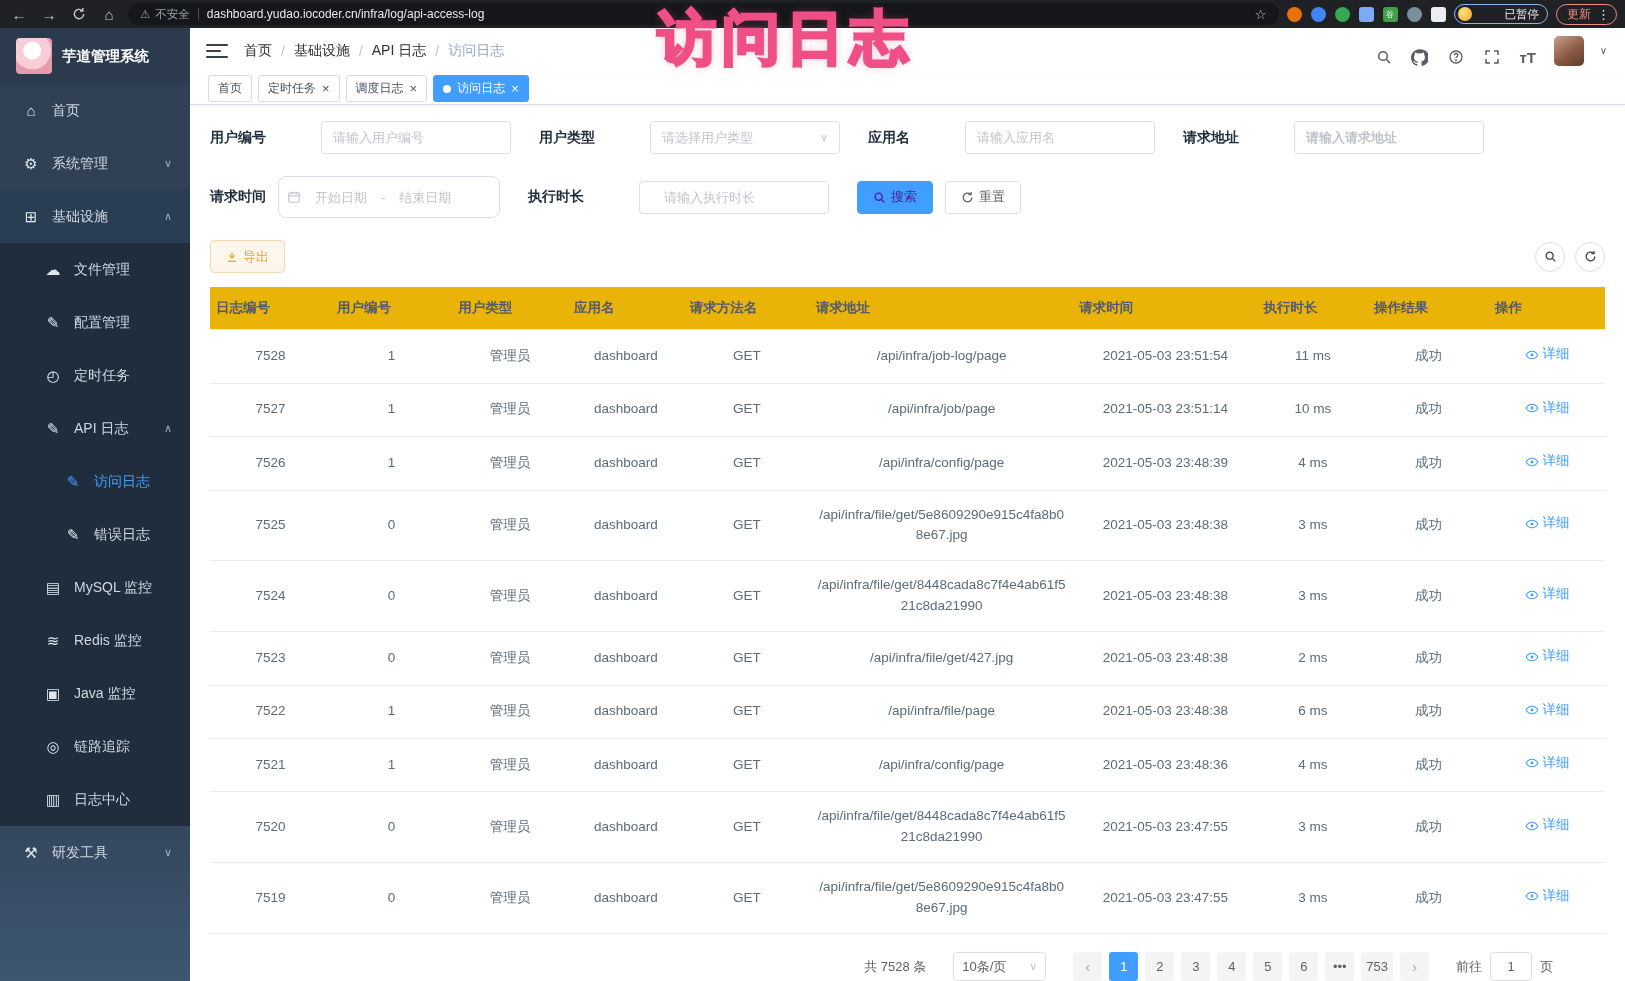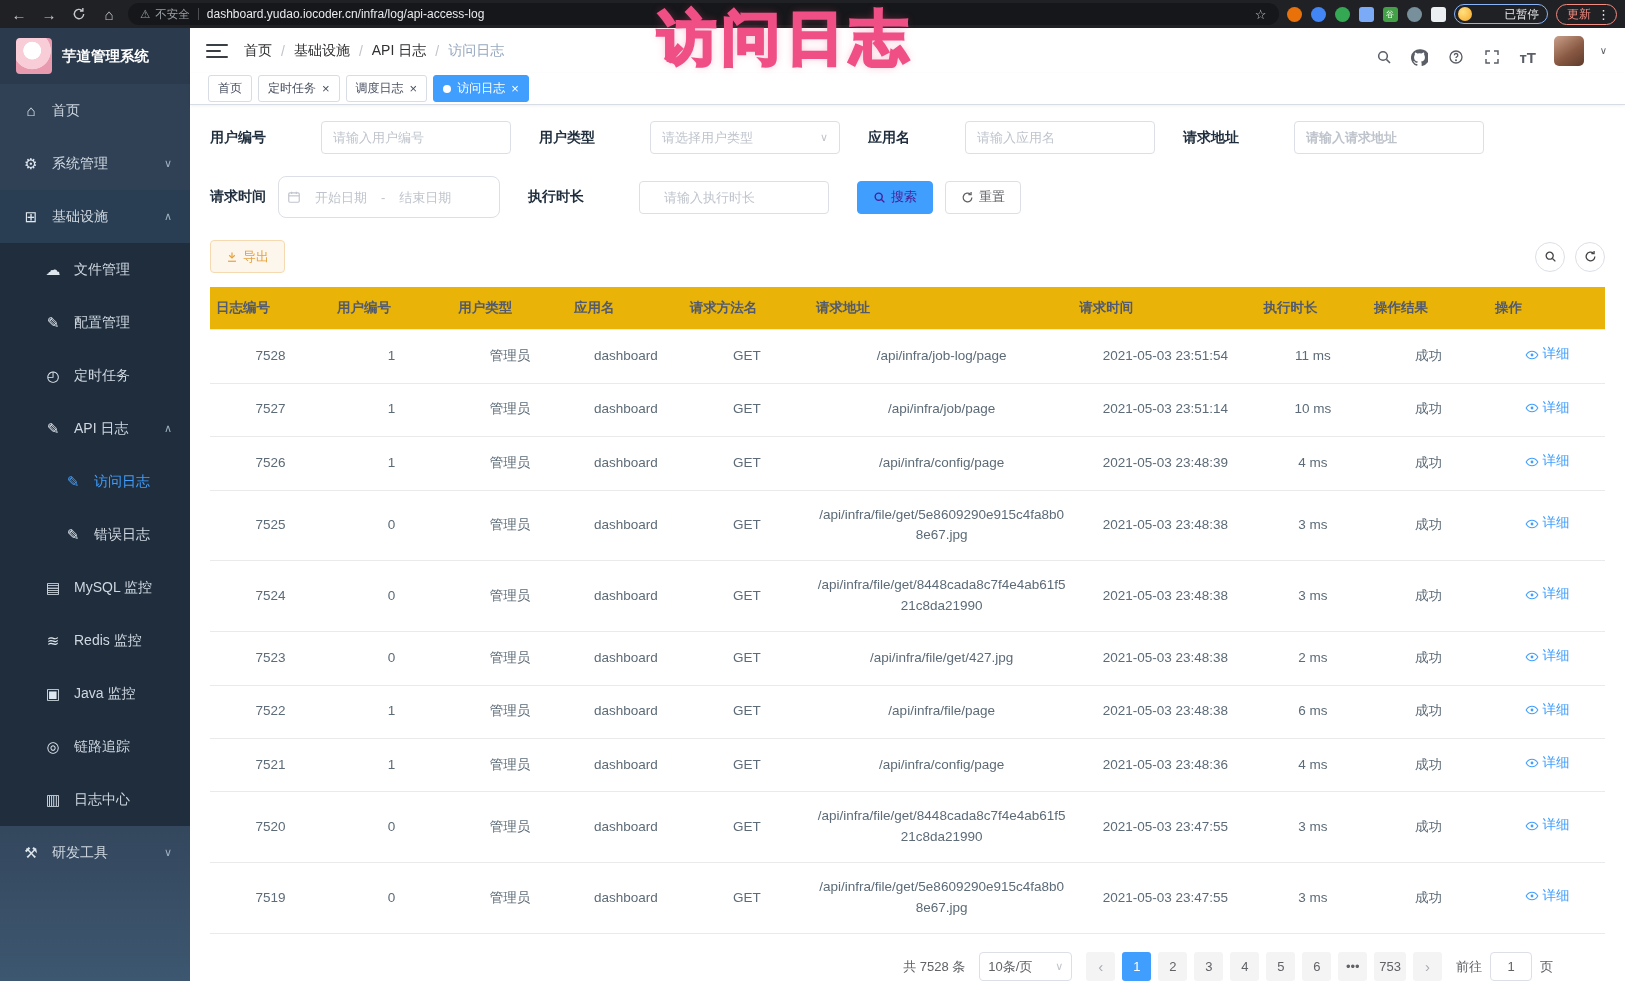--- a/index.html
+++ b/index.html
@@ -78,21 +78,21 @@
   .toolbar{display:flex;align-items:center;margin-bottom:14px;}
   .tool-right{margin-left:auto;display:flex;gap:10px;}
   .circ{width:30px;height:30px;border-radius:50%;border:1px solid #dcdfe6;background:#fff;display:flex;align-items:center;justify-content:center;color:#444;cursor:pointer;}
   
   table{width:100%;border-collapse:collapse;table-layout:fixed;}
   thead th{background:#eab308;color:#515a6e;font-size:13.5px;font-weight:bold;padding:12px 6px;border-bottom:1px solid #e8eaec;text-align:left;white-space:nowrap;}
   tbody td{color:#5c6b77;font-size:13.5px;padding:14px 6px;border-bottom:1px solid #e8eaec;text-align:center;word-break:break-all;line-height:1.55;}
   tbody td.nowrap{white-space:nowrap;}
   .detail-link{color:#409eff;display:inline-flex;align-items:center;gap:4px;cursor:pointer;white-space:nowrap;}
   
-  .pager{display:flex;align-items:center;justify-content:flex-end;gap:14px;padding:18px 52px 0 0;font-size:13px;color:#606266;}
+  .pager{display:flex;align-items:center;justify-content:flex-end;gap:27px;padding:18px 52px 0 0;font-size:13px;color:#606266;}
   .pager .total{white-space:nowrap;}
   .psize{width:93px;height:29px;border:1px solid #dcdfe6;border-radius:4px;display:flex;align-items:center;justify-content:space-between;padding:0 8px;color:#606266;cursor:pointer;}
   .psize .sv{color:#c0c4cc;font-size:11px;}
   .pages{display:flex;align-items:center;gap:7px;}
   .pbtn{min-width:29px;height:29px;background:#f4f4f5;border-radius:3px;display:flex;align-items:center;justify-content:center;font-size:13px;color:#606266;cursor:pointer;padding:0 5px;}
   .pbtn.active{background:#409eff;color:#fff;}
   .pbtn.nav{color:#a8abb2;font-size:15px;}
   .goto{display:flex;align-items:center;gap:8px;white-space:nowrap;}
   .goto input{width:42px;height:29px;border:1px solid #dcdfe6;border-radius:4px;text-align:center;font-size:13px;color:#606266;outline:none;font-family:inherit;}
   

